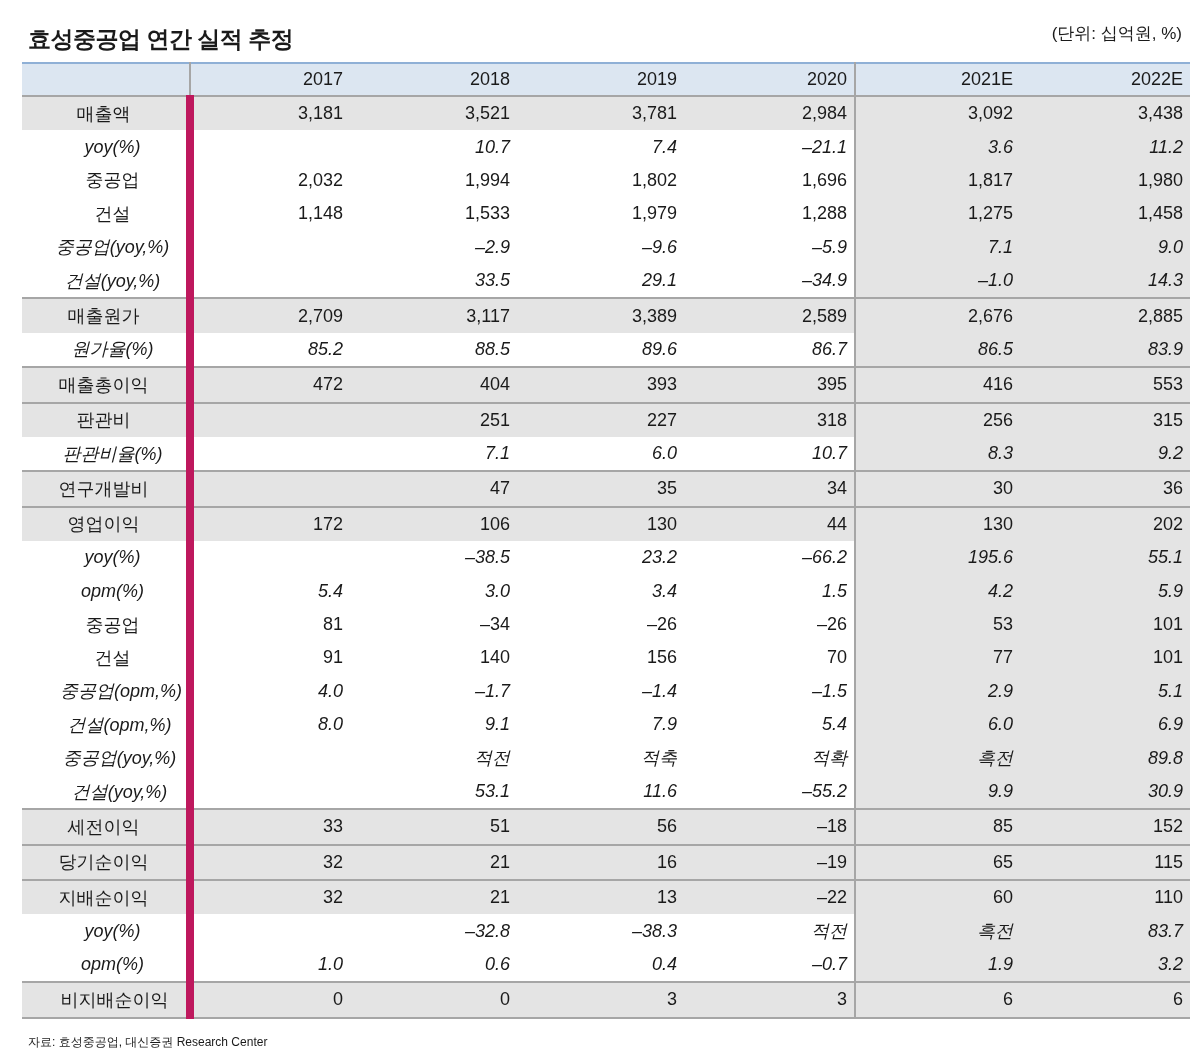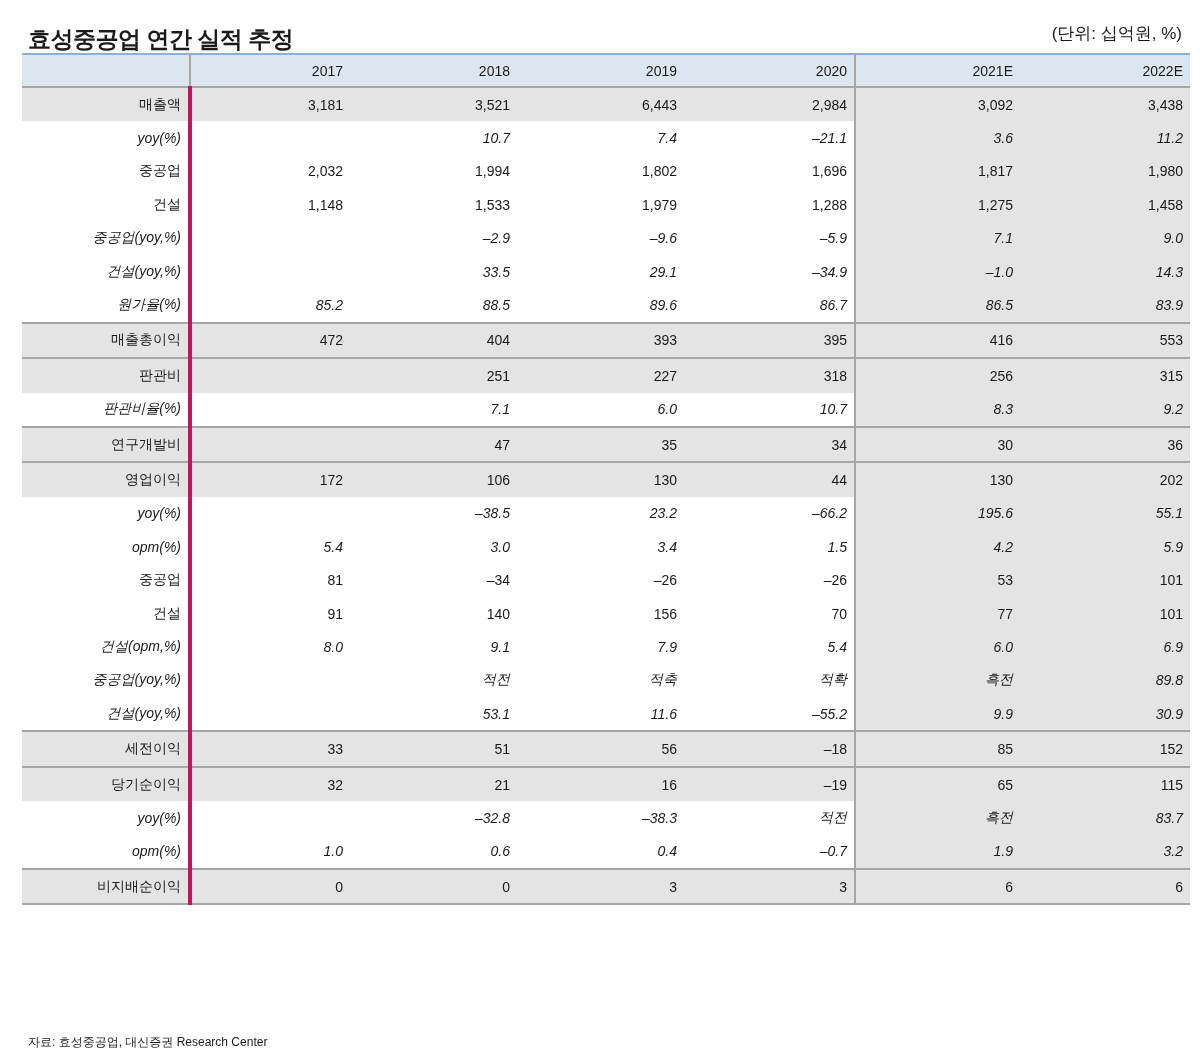--- a/index.html
+++ b/index.html
@@ -1,31 +1,31 @@
 <!DOCTYPE html>
 <html><head>
 <meta charset="utf-8">
 <style>
   html, body { margin: 0; padding: 0; background: #ffffff; }
   body { width: 1200px; height: 1064px; position: relative; font-family: "Liberation Sans", "DejaVu Sans", sans-serif; color: #1a1a1a; overflow: hidden; }
   .title { position: absolute; left: 28px; top: 24px; font-size: 23px; font-weight: bold; letter-spacing: -0.5px; }
   .unit { position: absolute; right: 18px; top: 22px; font-size: 17px; }
-  table { position: absolute; left: 22px; top: 53px; width: 1168px; border-collapse: collapse; table-layout: fixed; font-size: 14px; }
+  table { position: absolute; left: 22px; top: 62px; width: 1168px; border-collapse: collapse; table-layout: fixed; font-size: 18px; }
   col.c-label { width: 168px; }
   col.c-a { width: 160px; }
   col.c-b { width: 167px; }
   col.c-c { width: 167px; }
   col.c-d { width: 171px; }
   col.c-e { width: 165px; }
   col.c-f { width: 170px; }
   thead tr { background: #dce6f1; }
   thead th { height: 31px; text-align: right; font-weight: normal; padding: 0 7px 0 0; border-top: 2px solid #8fb0d6; border-bottom: 2px solid #a6a6a6; }
   thead th.lbl { border-right: 2px solid #a6a6a6; }
   td { height: 33.4px; padding: 0 7px 0 0; text-align: right; white-space: nowrap; }
-  td.lbl { text-align: right; padding-left: 6px; border-right: 4px solid #be185d; }
+  td.lbl { text-align: center; padding-left: 6px; border-right: 8px solid #be185d; }
   td.sep, th.sep { border-right: 2px solid #a6a6a6; }
   tr.main { background: #e4e4e4; }
   tr.main td { }
   tr.topline td { border-top: 2px solid #a6a6a6; }
   tr.sub td.lbl { padding-left: 24px; }
   tr.sub2 td.lbl { padding-left: 38px; }
   tr.ital td { font-style: italic; }
   td.est { background: #e4e4e4; margin-left: 33px; }
   tr.last td { border-bottom: 2px solid #a6a6a6; padding-left: 28px; }
   .source { position: absolute; left: 28px; top: 1034px; font-size: 12px; }
@@ -55,21 +55,21 @@
       <th class="sep">2020</th>
       <th>2021E</th>
       <th>2022E</th>
     </tr>
   </thead>
   <tbody id="tbody">
       <tr class="main">
         <td class="lbl">매출액</td>
         <td class="">3,181</td>
         <td class="">3,521</td>
-        <td class="">6,443</td>
+        <td class="">3,781</td>
         <td class="sep">2,984</td>
         <td class="est">3,092</td>
         <td class="est">3,438</td>
       </tr>
       <tr class="sub ital">
         <td class="lbl">yoy(%)</td>
         <td class=""></td>
         <td class="">10.7</td>
         <td class="">7.4</td>
         <td class="sep">–21.1</td>
@@ -105,20 +105,29 @@
       </tr>
       <tr class="sub ital">
         <td class="lbl">건설(yoy,%)</td>
         <td class=""></td>
         <td class="">33.5</td>
         <td class="">29.1</td>
         <td class="sep">–34.9</td>
         <td class="est">–1.0</td>
         <td class="est">14.3</td>
       </tr>
+      <tr class="main topline">
+        <td class="lbl">매출원가</td>
+        <td class="">2,709</td>
+        <td class="">3,117</td>
+        <td class="">3,389</td>
+        <td class="sep">2,589</td>
+        <td class="est">2,676</td>
+        <td class="est">2,885</td>
+      </tr>
       <tr class="sub ital">
         <td class="lbl">원가율(%)</td>
         <td class="">85.2</td>
         <td class="">88.5</td>
         <td class="">89.6</td>
         <td class="sep">86.7</td>
         <td class="est">86.5</td>
         <td class="est">83.9</td>
       </tr>
       <tr class="main topline">
@@ -196,20 +205,29 @@
       <tr class="sub">
         <td class="lbl">건설</td>
         <td class="">91</td>
         <td class="">140</td>
         <td class="">156</td>
         <td class="sep">70</td>
         <td class="est">77</td>
         <td class="est">101</td>
       </tr>
       <tr class="sub2 ital">
+        <td class="lbl">중공업(opm,%)</td>
+        <td class="">4.0</td>
+        <td class="">–1.7</td>
+        <td class="">–1.4</td>
+        <td class="sep">–1.5</td>
+        <td class="est">2.9</td>
+        <td class="est">5.1</td>
+      </tr>
+      <tr class="sub2 ital">
         <td class="lbl">건설(opm,%)</td>
         <td class="">8.0</td>
         <td class="">9.1</td>
         <td class="">7.9</td>
         <td class="sep">5.4</td>
         <td class="est">6.0</td>
         <td class="est">6.9</td>
       </tr>
       <tr class="sub2 ital">
         <td class="lbl">중공업(yoy,%)</td>
@@ -239,20 +257,29 @@
         <td class="est">152</td>
       </tr>
       <tr class="main topline">
         <td class="lbl">당기순이익</td>
         <td class="">32</td>
         <td class="">21</td>
         <td class="">16</td>
         <td class="sep">–19</td>
         <td class="est">65</td>
         <td class="est">115</td>
+      </tr>
+      <tr class="main topline">
+        <td class="lbl">지배순이익</td>
+        <td class="">32</td>
+        <td class="">21</td>
+        <td class="">13</td>
+        <td class="sep">–22</td>
+        <td class="est">60</td>
+        <td class="est">110</td>
       </tr>
       <tr class="sub ital">
         <td class="lbl">yoy(%)</td>
         <td class=""></td>
         <td class="">–32.8</td>
         <td class="">–38.3</td>
         <td class="sep">적전</td>
         <td class="est">흑전</td>
         <td class="est">83.7</td>
       </tr>

